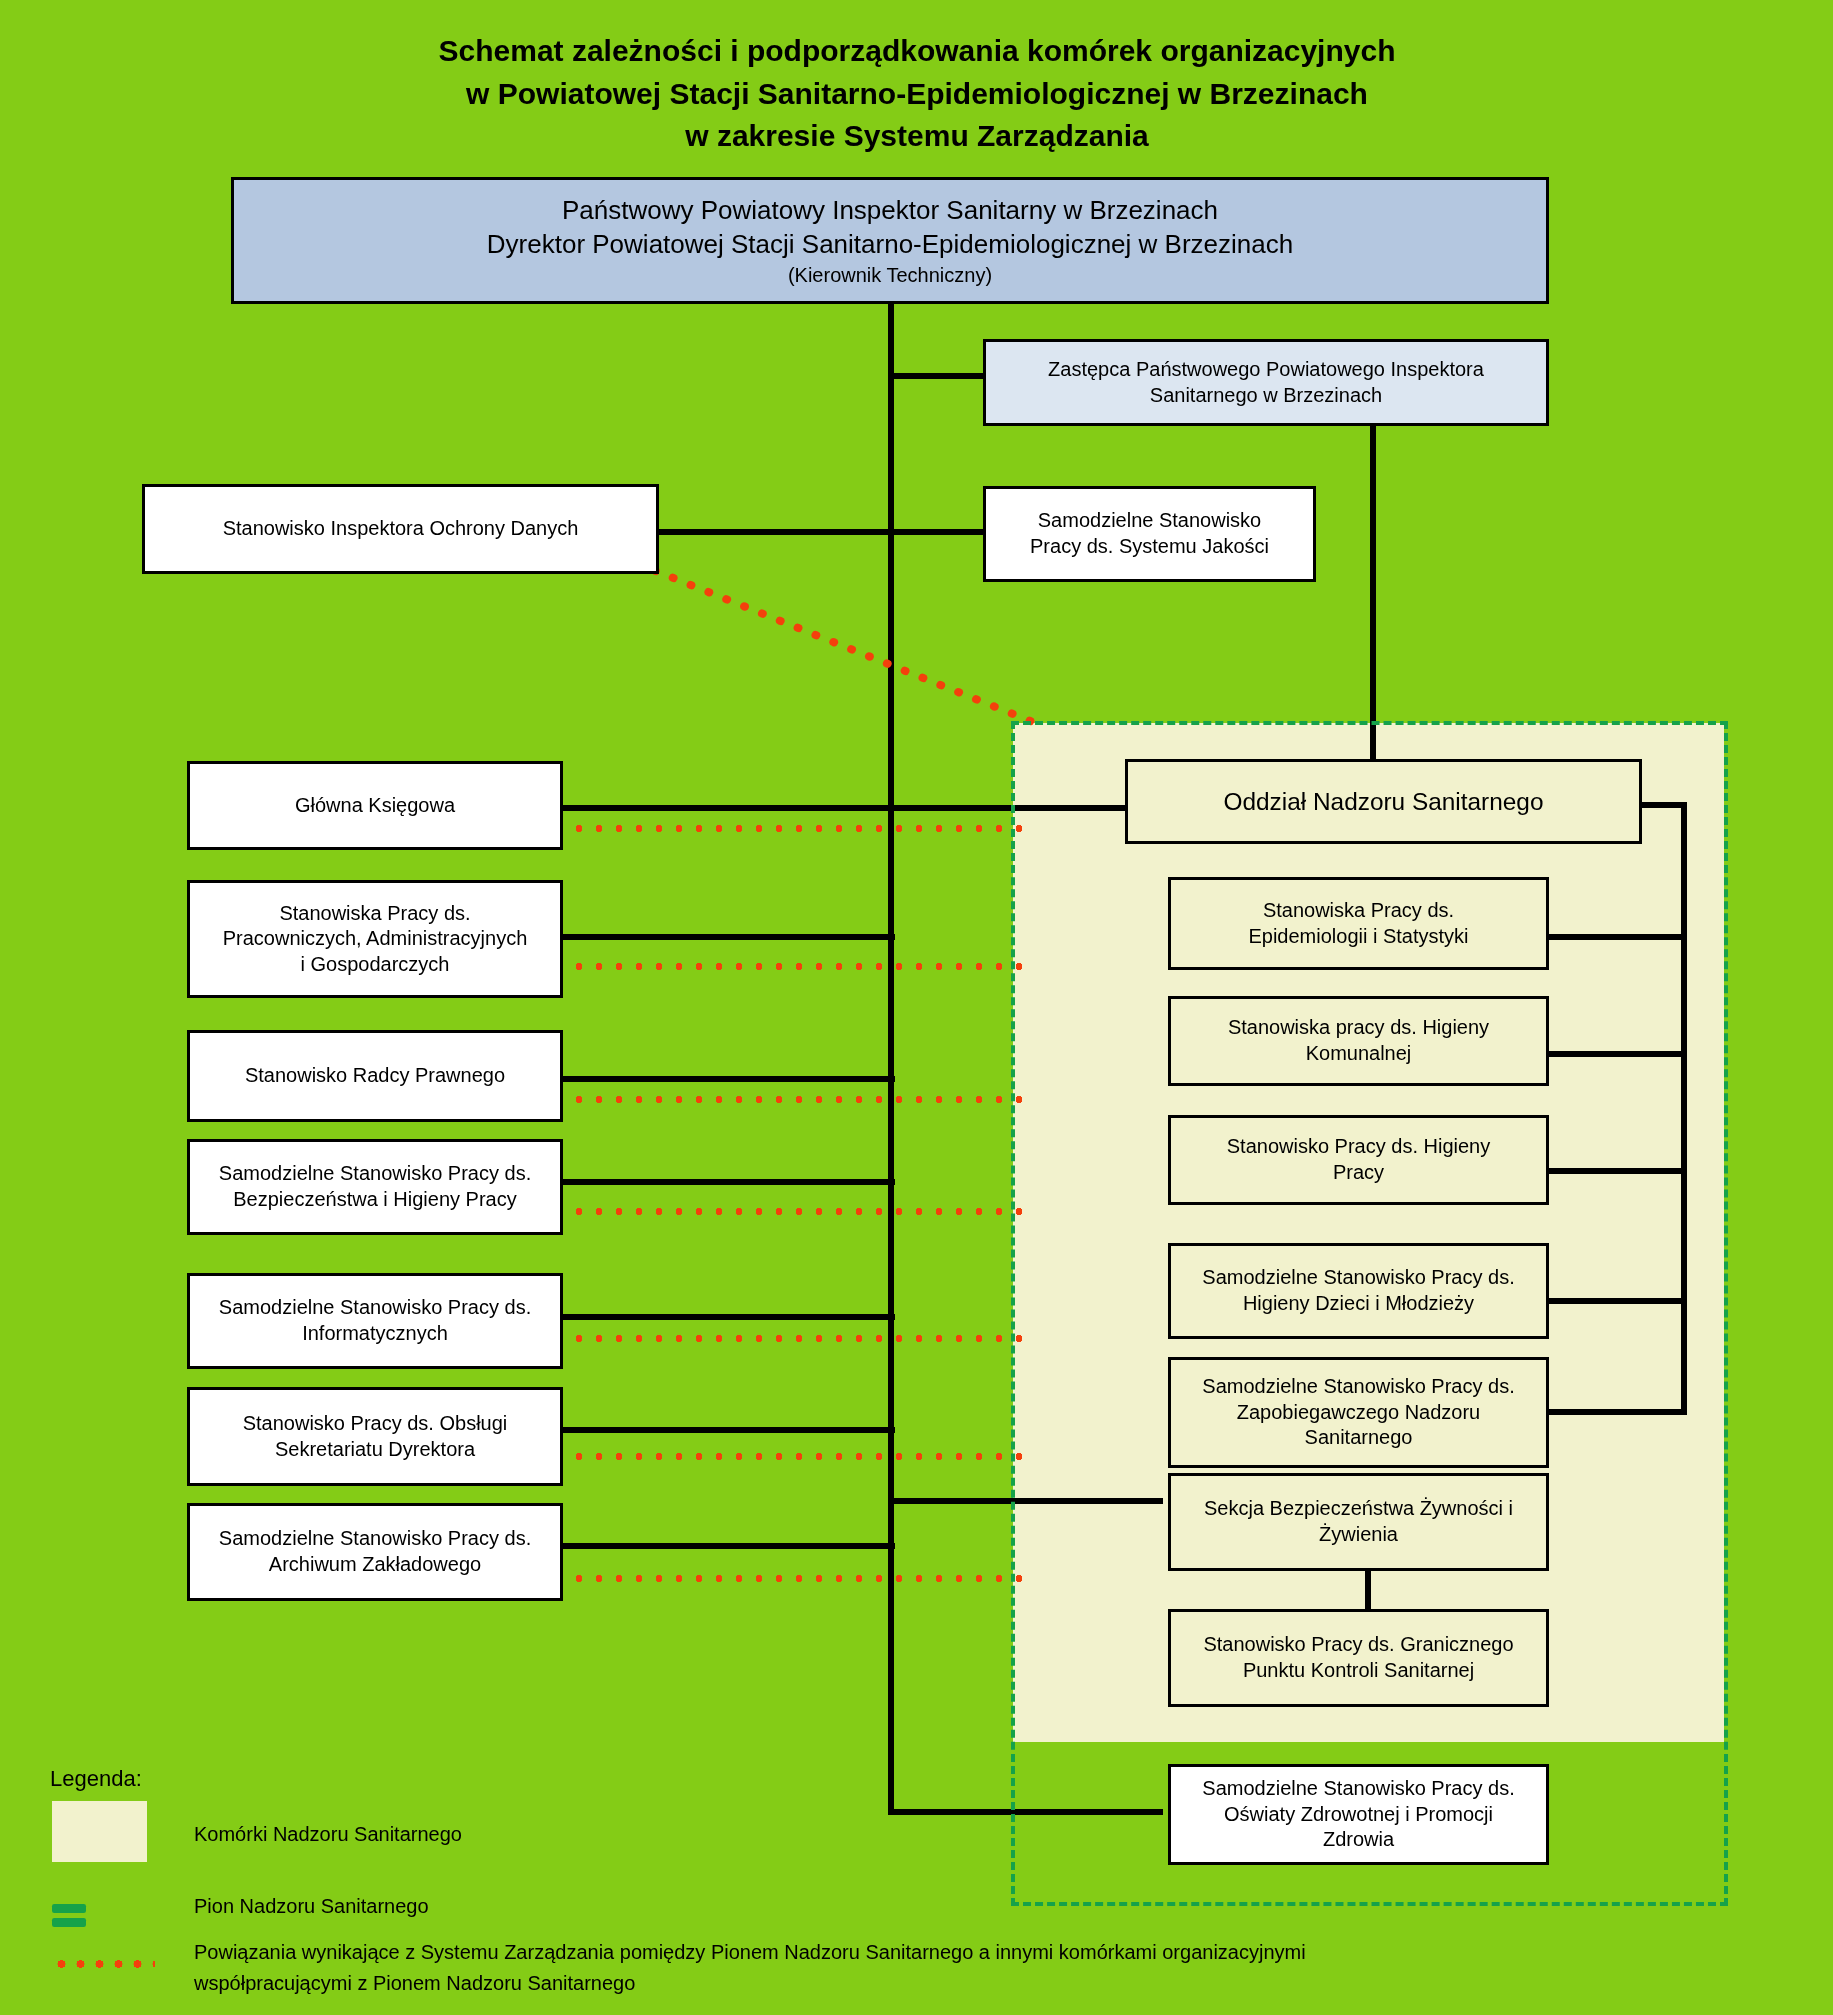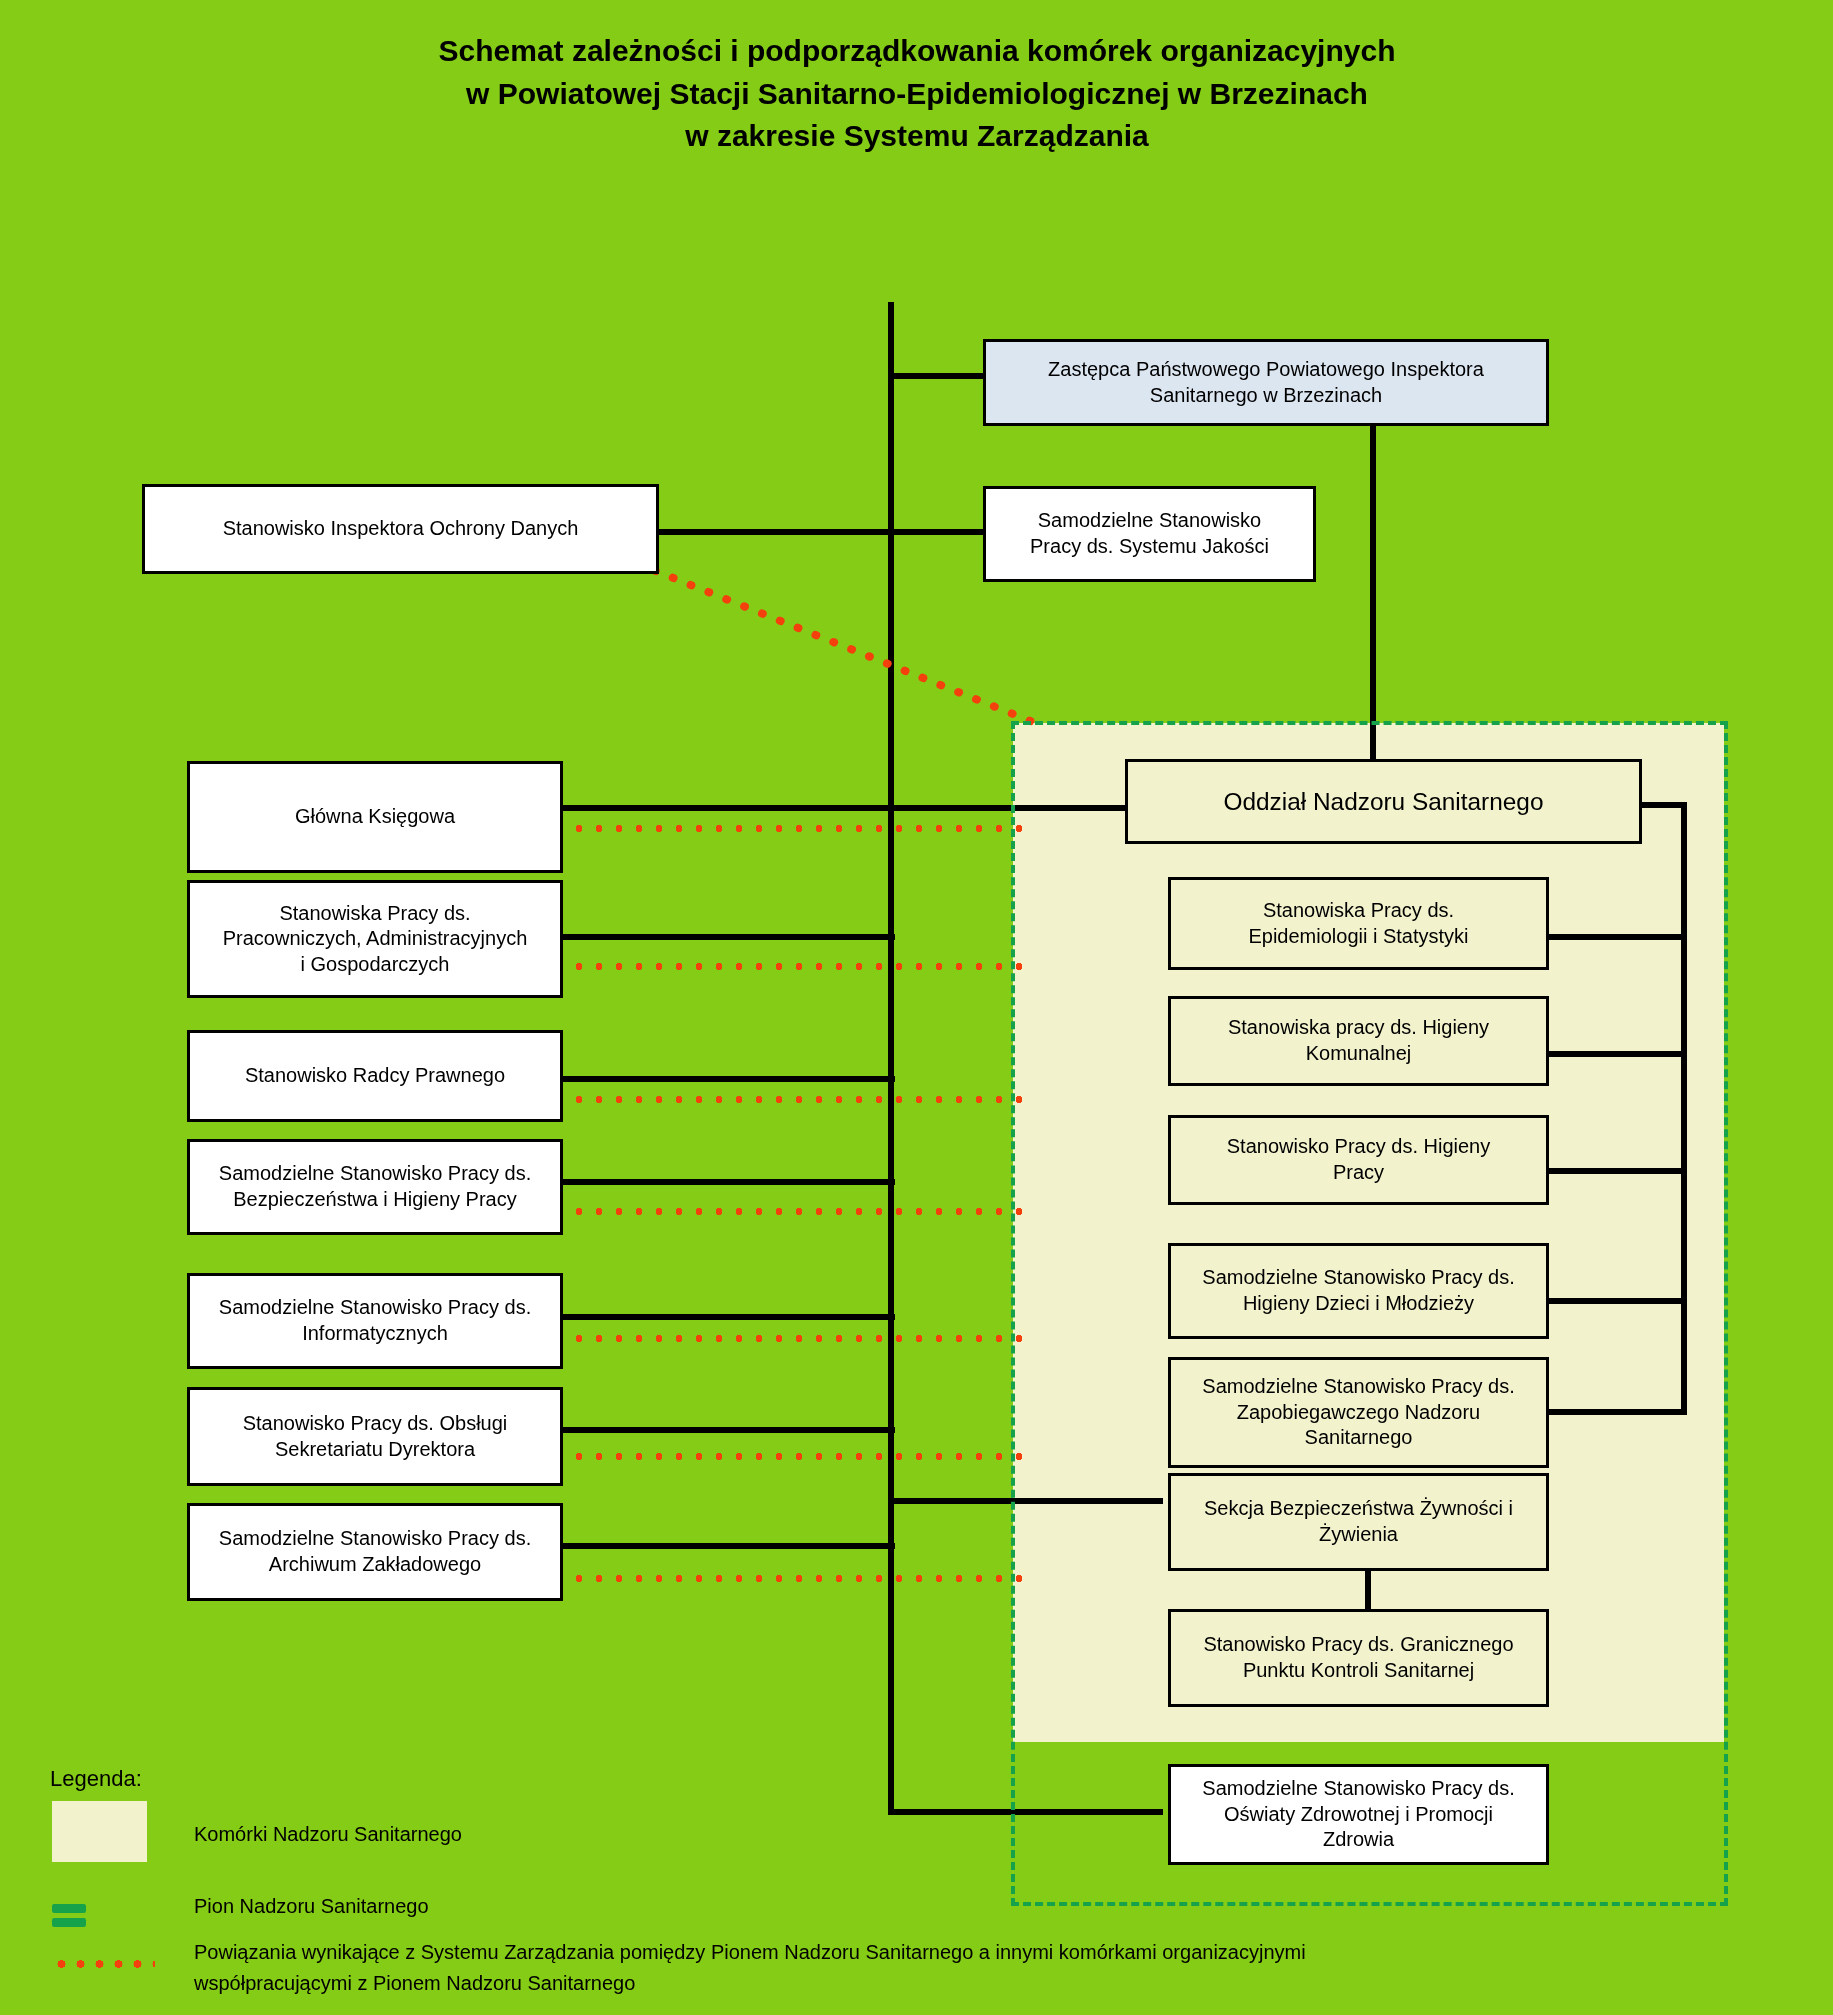--- a/index.html
+++ b/index.html
@@ -120,20 +120,27 @@
   <div class="redh" style="left:569px;top:1335px;width:458px;"></div>
   <div class="redh" style="left:569px;top:1453px;width:458px;"></div>
   <div class="redh" style="left:569px;top:1575px;width:458px;"></div>
 
   <svg class="reddiag" style="left:0;top:0;width:1834px;height:2015px;pointer-events:none;" viewBox="0 0 2481 2726" width="1834" height="2015">
     <line x1="886" y1="772" x2="1398" y2="977" stroke="#f4400c" stroke-width="11" stroke-linecap="round" stroke-dasharray="1 25"></line>
   </svg>
 
   <div class="greenbox" style="left:1011px;top:721px;width:717px;height:1185px;"></div>
 
+  <div class="box blue top" style="left:231px;top:177px;width:1318px;height:127px;">
+    <span>
+      <span>Państwowy Powiatowy Inspektor Sanitarny w Brzezinach</span>
+      <span>Dyrektor Powiatowej Stacji Sanitarno-Epidemiologicznej w Brzezinach</span>
+      <span style="font-size:20px;">(Kierownik Techniczny)</span>
+    </span>
+  </div>
 
   <div class="box lightblue" style="left:983px;top:339px;width:566px;height:87px;">
     <span>
       <span>Zastępca Państwowego Powiatowego Inspektora</span>
       <span>Sanitarnego w Brzezinach</span>
     </span>
   </div>
 
   <div class="box" style="left:142px;top:484px;width:517px;height:90px;">
     <span>Stanowisko Inspektora Ochrony Danych</span>
@@ -143,21 +150,21 @@
     <span>
       <span>Samodzielne Stanowisko</span>
       <span>Pracy ds. Systemu Jakości</span>
     </span>
   </div>
 
   <div class="box yellow big" style="left:1125px;top:759px;width:517px;height:85px;">
     <span>Oddział Nadzoru Sanitarnego</span>
   </div>
 
-  <div class="box" style="left:187px;top:761px;width:376px;height:112px;">
+  <div class="box" style="left:187px;top:761px;width:376px;height:89px;">
     <span>
         <span>Główna Księgowa</span>
       </span>
   </div>
   <div class="box" style="left:187px;top:880px;width:376px;height:118px;">
     <span>
       <span>Stanowiska Pracy ds.</span>
       <span>Pracowniczych, Administracyjnych</span>
       <span>i Gospodarczych</span>
     </span>

